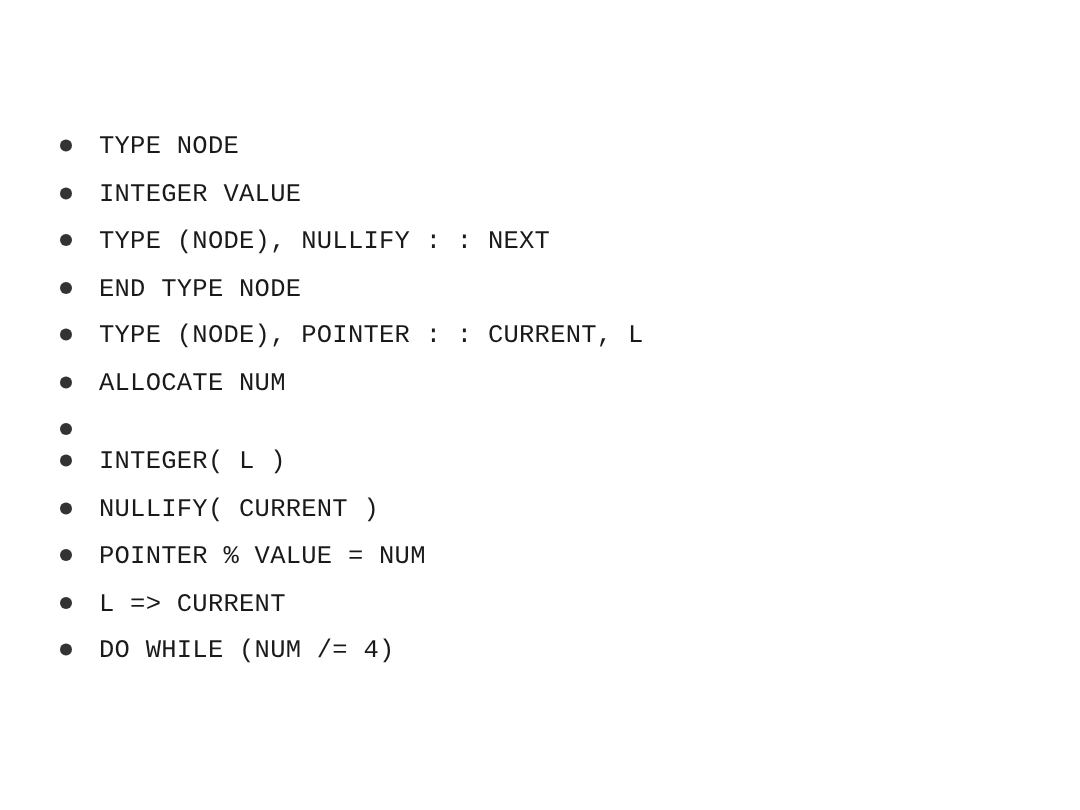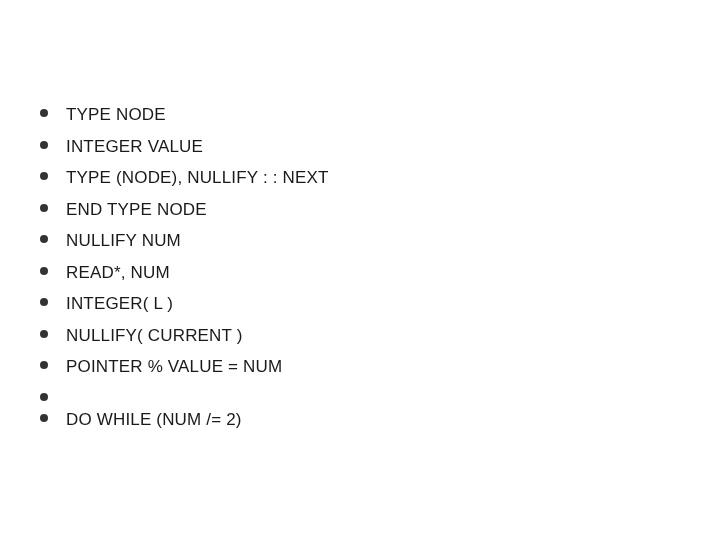--- a/index.html
+++ b/index.html
@@ -1,18 +1,19 @@
 <!DOCTYPE html>
 <html><head>
   <meta charset="utf-8">
   <style>
     * {
       margin: 0;
       padding: 0;
       box-sizing: border-box;
+      font-family: Liberation Mono, monospace;
     }
 
     body {
       width: 720px;
       height: 540px;
       background: #ffffff;
       font-family: 'Arial', 'Helvetica', sans-serif;
       display: flex;
       align-items: center;
       justify-content: flex-start;
@@ -66,38 +67,42 @@
     <li>
       <span class="bullet"></span>
       <span class="line-text">TYPE (NODE),  NULLIFY : : NEXT</span>
     </li>
     <li>
       <span class="bullet"></span>
       <span class="line-text">END  TYPE  NODE</span>
     </li>
     <li>
       <span class="bullet"></span>
-      <span class="line-text">NULLIFY  NUM</span>
+      <span class="line-text">TYPE (NODE),  POINTER : : CURRENT, L</span>
     </li>
     <li>
       <span class="bullet"></span>
-      <span class="line-text">READ*, NUM</span>
+      <span class="line-text">ALLOCATE  NUM</span>
+    </li>
+    <li>
+      <span class="bullet"></span>
     </li>
     <li>
       <span class="bullet"></span>
       <span class="line-text">INTEGER( L )</span>
     </li>
     <li>
       <span class="bullet"></span>
       <span class="line-text">NULLIFY( CURRENT )</span>
     </li>
     <li>
       <span class="bullet"></span>
       <span class="line-text">POINTER % VALUE = NUM</span>
     </li>
     <li>
       <span class="bullet"></span>
+      <span class="line-text">L =&gt; CURRENT</span>
     </li>
     <li>
       <span class="bullet"></span>
-      <span class="line-text">DO WHILE (NUM /= 2)</span>
+      <span class="line-text">DO WHILE (NUM /= 4)</span>
     </li>
   </ul>
 
 </body></html>

